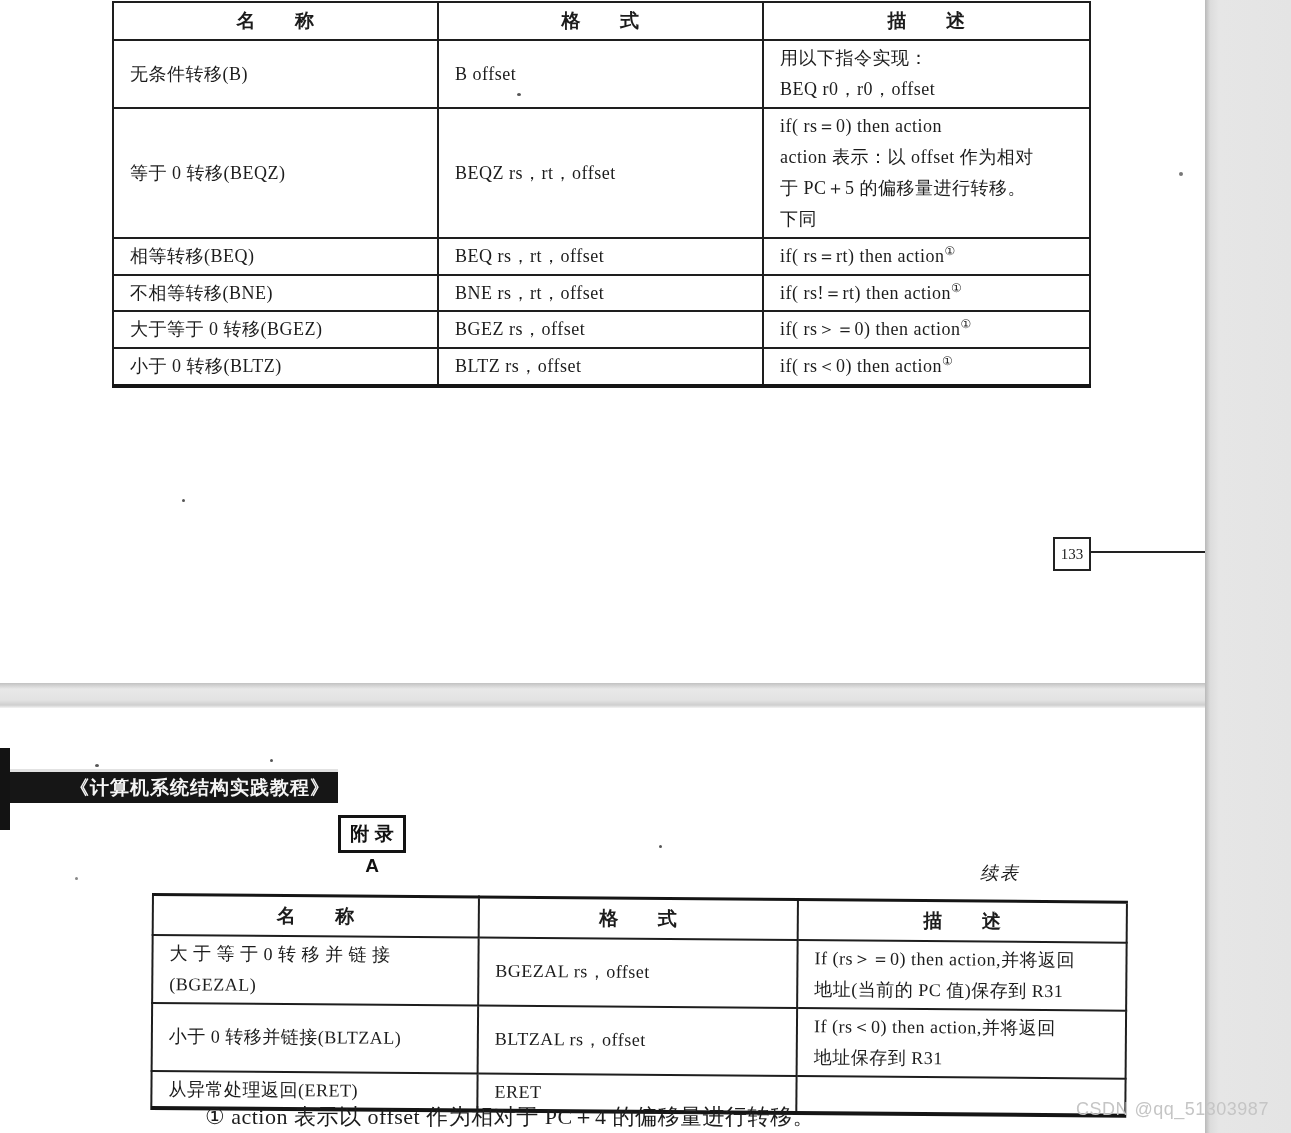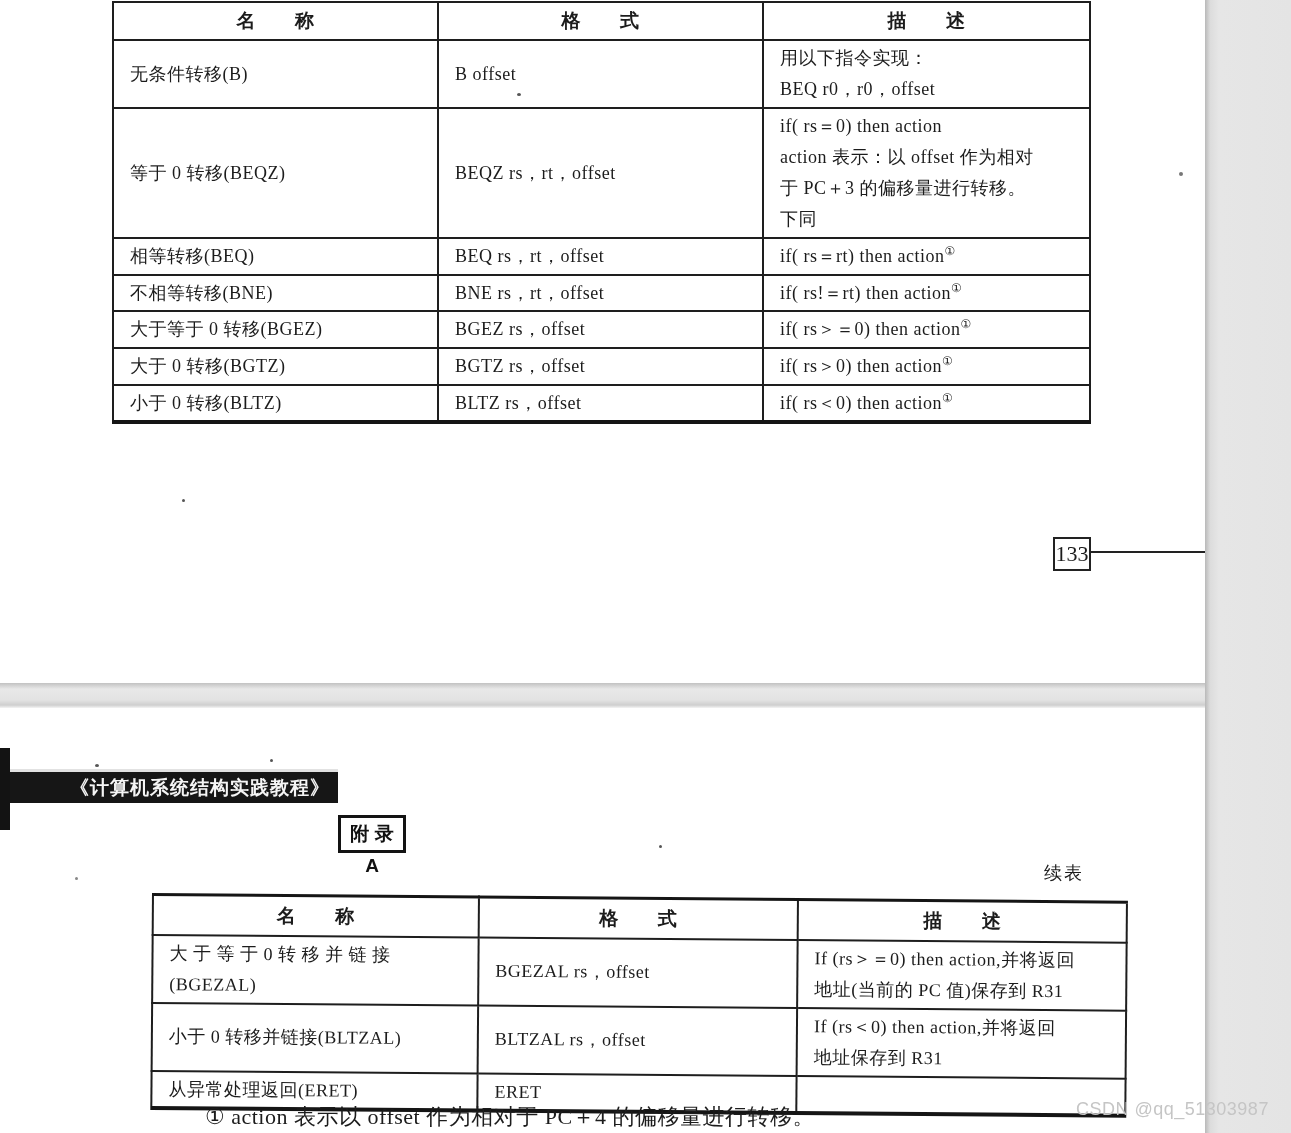--- a/index.html
+++ b/index.html
@@ -58,21 +58,21 @@
     transform-origin: 0 0;
   }
   .desc-line { line-height: 31px; white-space: nowrap; }
   .fmt { white-space: nowrap; }
   sup.note-mark { font-size: 12px; line-height: 0; }
 
   
   .pageno-box {
     position: absolute; left: 1053px; top: 537px; width: 38px; height: 34px;
     border: 2px solid #222; background: #fff;
-    text-align: center; line-height: 30px; font-size: 22px;
+    text-align: center; line-height: 30px; font-size: 15px;
   }
   .pageno-line {
     position: absolute; left: 1091px; top: 551px; width: 114px; height: 2px;
     background: #222;
   }
 
   
   .edge-block {
     position: absolute; left: 0; top: 748px; width: 10px; height: 82px;
     background: #131313;
@@ -90,22 +90,22 @@
   .appendix-box {
     position: absolute; left: 338px; top: 815px; width: 68px; height: 38px;
     background: #ffffff; border: 3px solid #131313;
     font-family: "Liberation Sans", "DejaVu Sans", sans-serif;
     font-size: 19px; font-weight: bold; color: #111;
     text-align: center; line-height: 32px;
   }
 
   
   .continued-label {
-    position: absolute; left: 1044px; top: 861px; width: 58px;
-    font-size: 18px; letter-spacing: 2px;
+    position: absolute; left: 980px; top: 861px; width: 58px;
+    font-size: 18px; letter-spacing: 2px; font-style: italic;
   }
 
   
   .footnote {
     position: absolute; left: 205px; top: 1102px;
     font-size: 22px; letter-spacing: 0.5px;
   }
 
   
   .watermark {
@@ -150,43 +150,38 @@
       <div class="desc-line">用以下指令实现：</div>
       <div class="desc-line">BEQ r0，r0，offset</div>
     </td>
   </tr>
   <tr style="height:126px">
     <td>等于 0 转移(BEQZ)</td>
     <td class="fmt">BEQZ rs，rt，offset</td>
     <td>
       <div class="desc-line">if( rs＝0) then action</div>
       <div class="desc-line">action 表示：以 offset 作为相对</div>
-      <div class="desc-line">于 PC＋3 的偏移量进行转移。</div>
+      <div class="desc-line">于 PC＋5 的偏移量进行转移。</div>
       <div class="desc-line">下同</div>
     </td>
   </tr>
   <tr style="height:34px">
     <td>相等转移(BEQ)</td>
     <td class="fmt">BEQ rs，rt，offset</td>
     <td><span>if( rs＝rt) then action</span><sup class="note-mark">①</sup></td>
   </tr>
   <tr style="height:34px">
     <td>不相等转移(BNE)</td>
     <td class="fmt">BNE rs，rt，offset</td>
     <td><span>if( rs!＝rt) then action</span><sup class="note-mark">①</sup></td>
   </tr>
   <tr style="height:34px">
     <td>大于等于 0 转移(BGEZ)</td>
     <td class="fmt">BGEZ rs，offset</td>
     <td><span>if( rs＞＝0) then action</span><sup class="note-mark">①</sup></td>
-  </tr>
-  <tr style="height:34px">
-    <td>大于 0 转移(BGTZ)</td>
-    <td class="fmt">BGTZ rs，offset</td>
-    <td><span>if( rs＞0) then action</span><sup class="note-mark">①</sup></td>
   </tr>
   <tr style="height:33px">
     <td>小于 0 转移(BLTZ)</td>
     <td class="fmt">BLTZ rs，offset</td>
     <td><span>if( rs＜0) then action</span><sup class="note-mark">①</sup></td>
   </tr>
 </tbody>
   </table>
 
 <div class="pageno-box">133</div>

